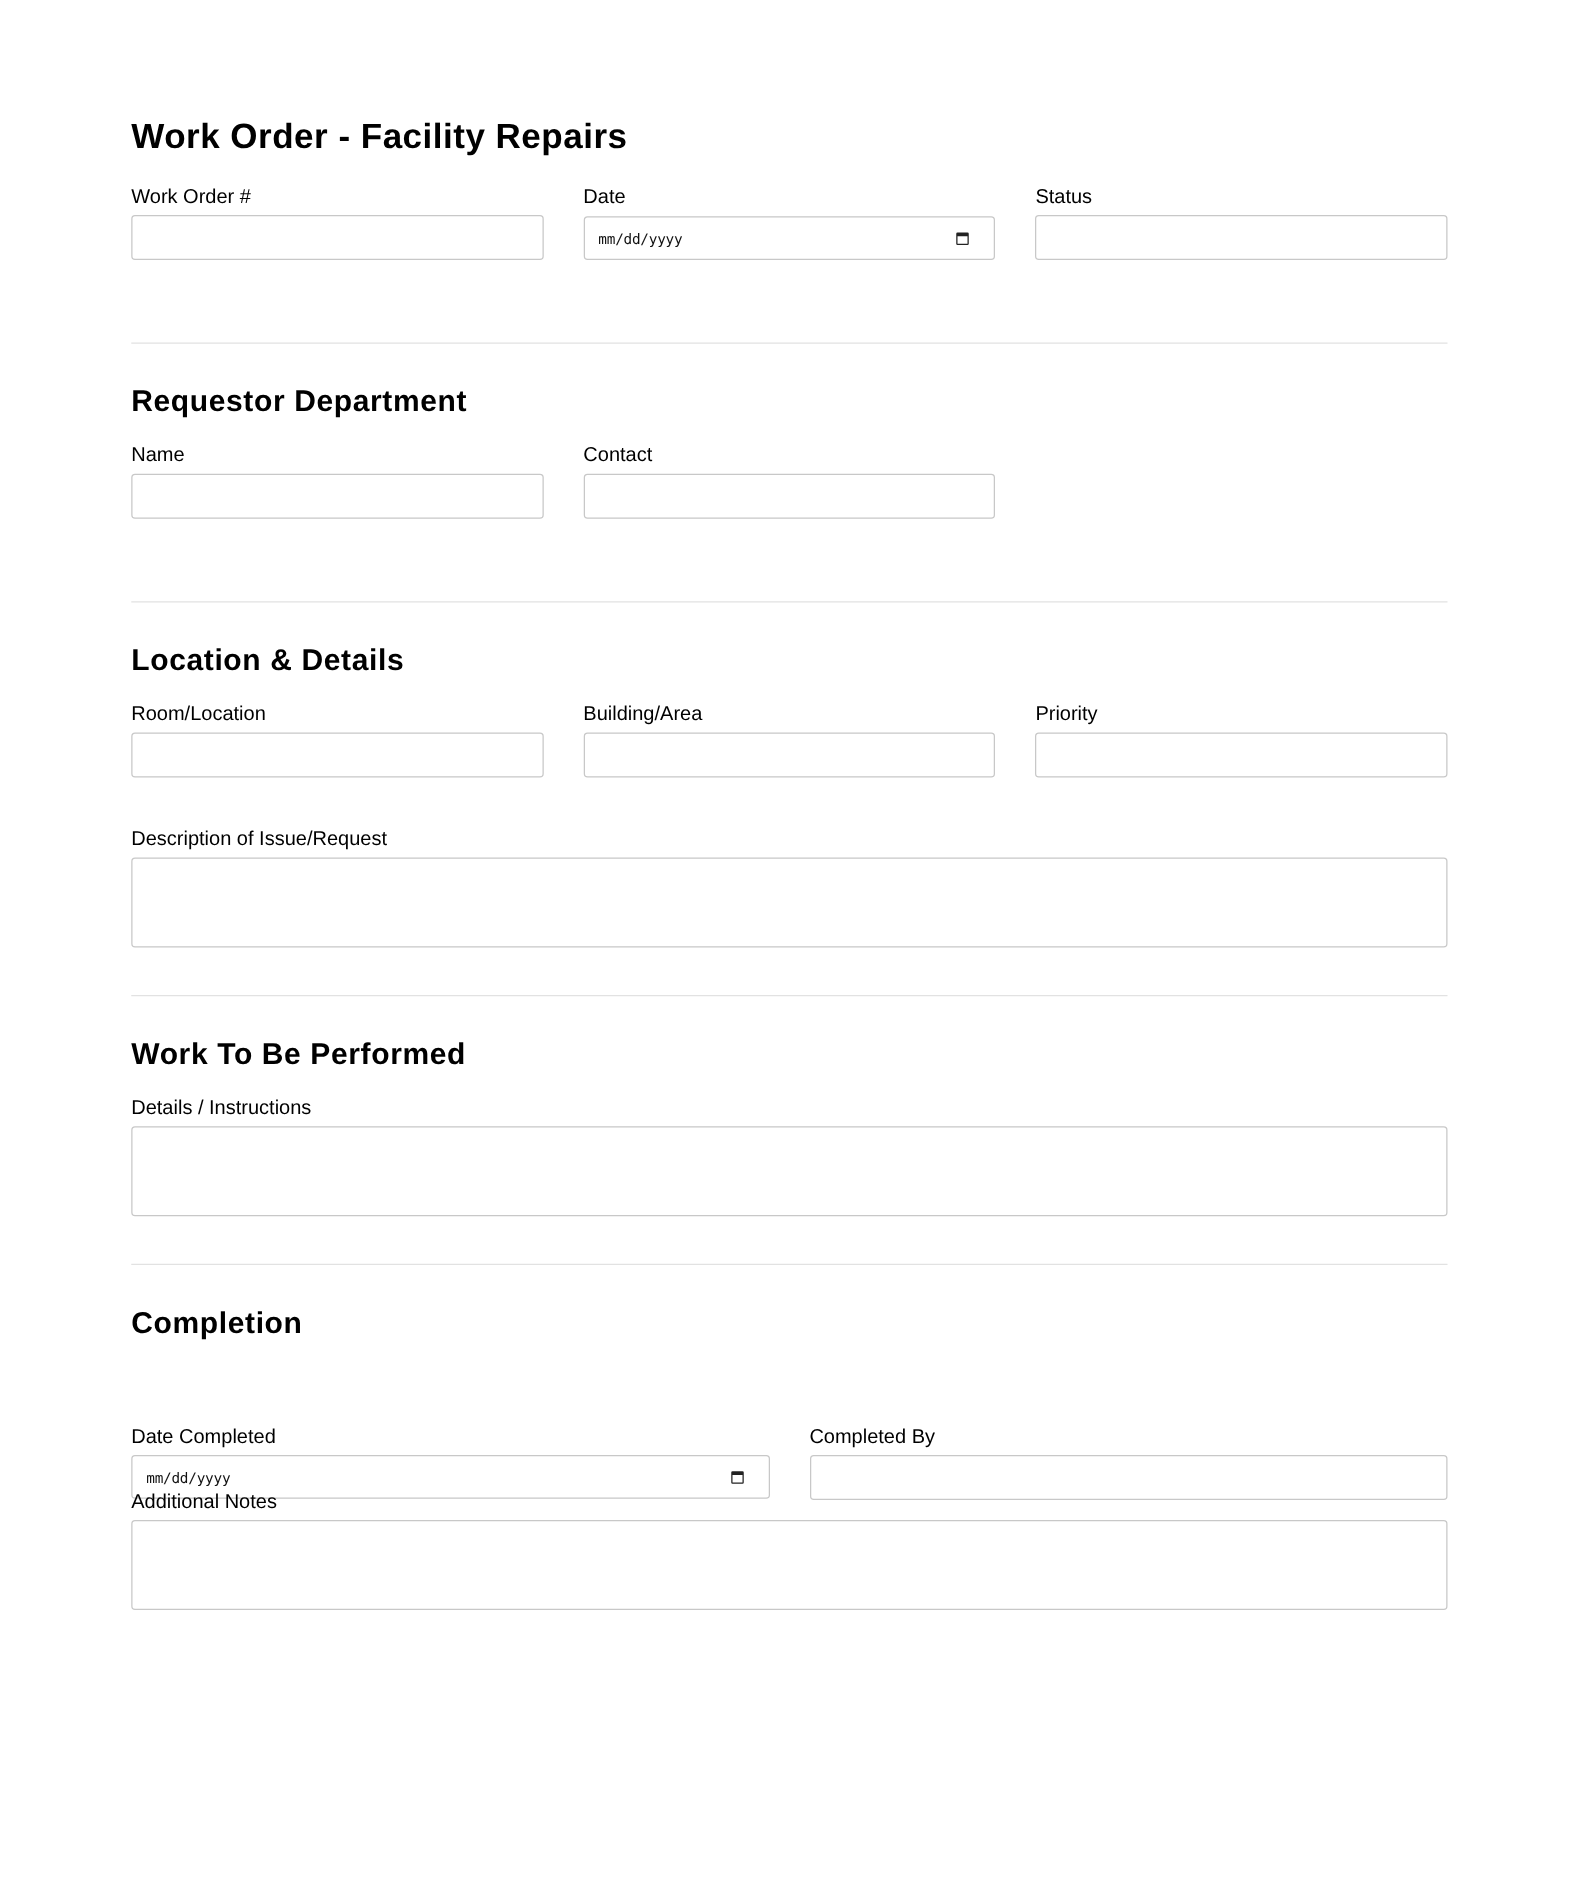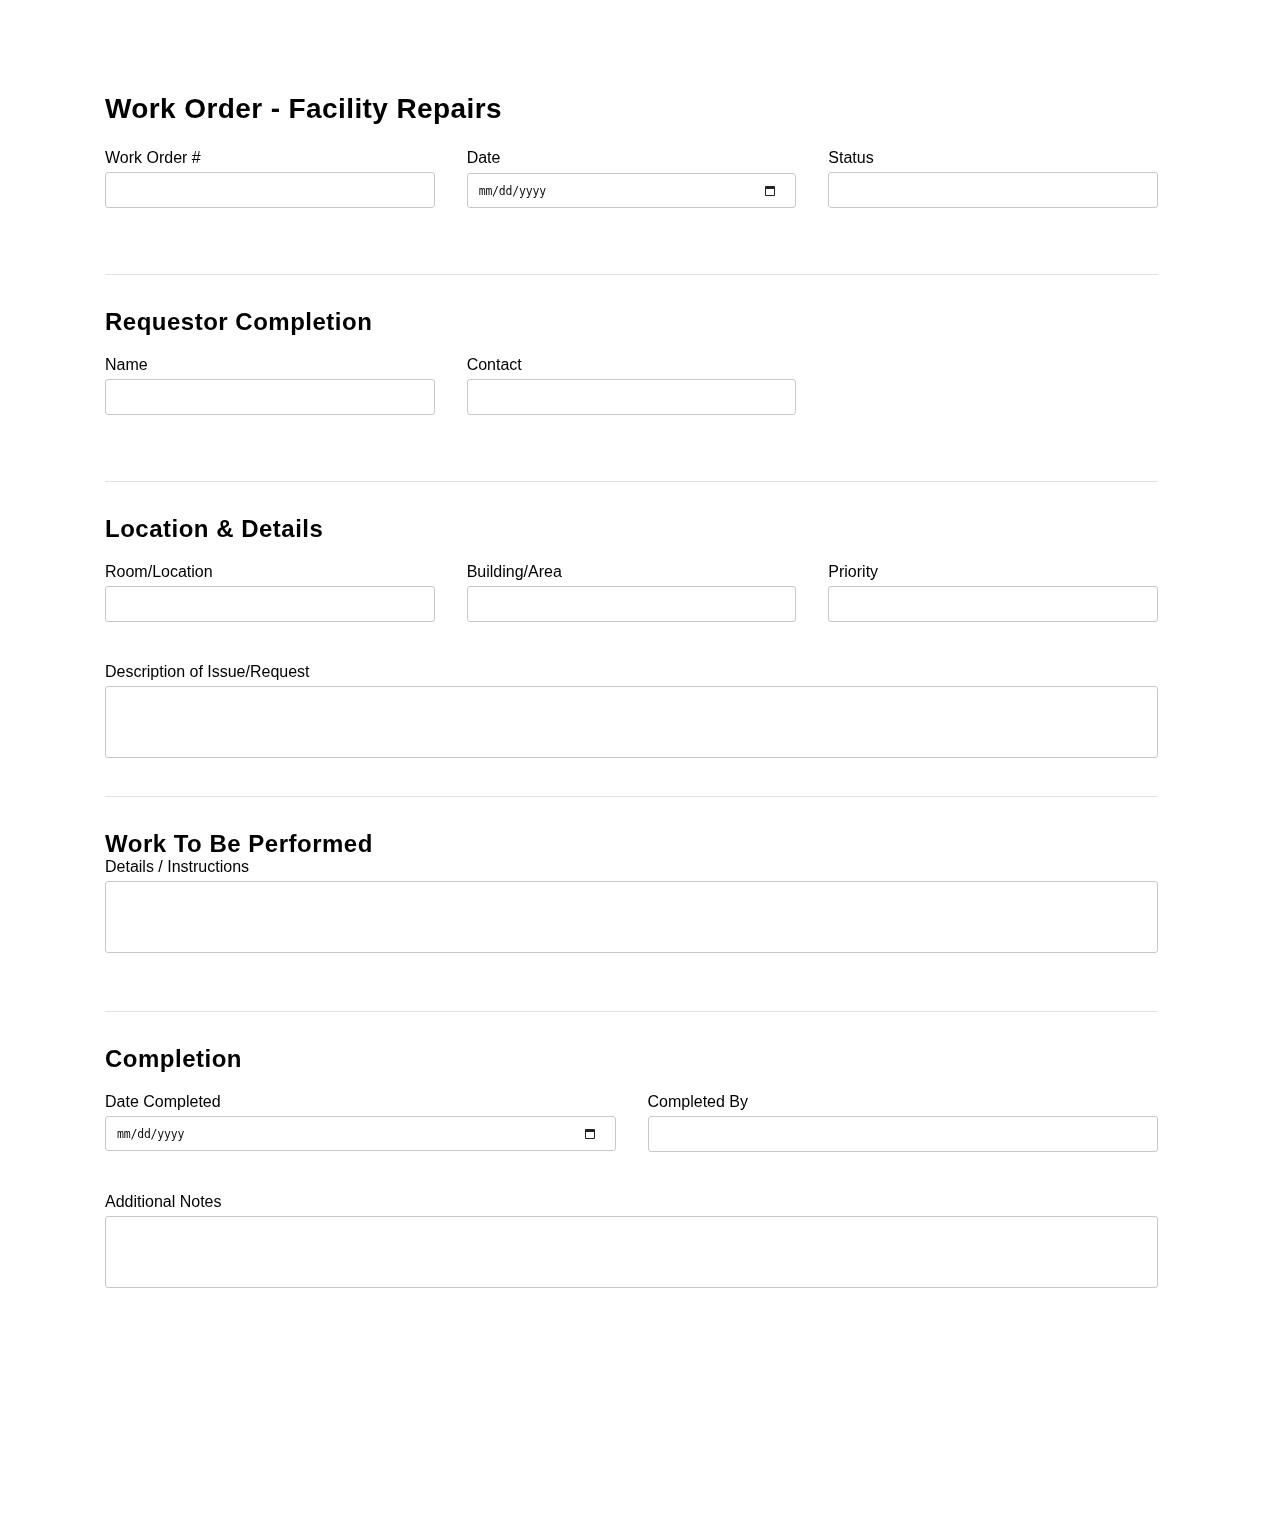--- a/index.html
+++ b/index.html
@@ -40,21 +40,21 @@
     }
     .row {
       position: absolute;
       left: 0;
       width: 1053px;
       display: flex;
       gap: 32px;
     }
     .field { display: flex; flex-direction: column; }
     .col3 { width: 329.66px; justify-content: space-between; }
-    .col2 { width: 510.5px; }
+    .col2 { width: 510.5px; margin-top: 48px; }
     .full { width: 1181px; }
     label {
       font-size: 16px;
       line-height: 18px;
       height: 18px;
       margin-bottom: 5px;
       white-space: nowrap;
     }
     .input {
       height: 36px;
@@ -134,21 +134,21 @@
       </div>
     </div>
     <div class="field col3">
       <label>Status</label>
       <input class="input" type="text" placeholder="" style="">
     </div>
   </div>
 
   <div class="divider" style="top:274px;"></div>
 
-  <h2 style="top:307px;">Requestor Completion</h2>
+  <h2 style="top:307px;">Requestor Department</h2>
   <div class="row" style="top:356px;">
     <div class="field col3">
       <label>Name</label>
       <input class="input" type="text" placeholder="" style="">
     </div>
     <div class="field col3">
       <label>Contact</label>
       <input class="input" type="text" placeholder="" style="">
     </div>
   </div>
@@ -173,21 +173,21 @@
   <div class="row" style="top:663px;">
     <div class="field full">
       <label>Description of Issue/Request</label>
       <textarea class="ta" placeholder="" style=""></textarea>
     </div>
   </div>
 
   <div class="divider" style="top:796px;"></div>
 
   <h2 style="top:829px;">Work To Be Performed</h2>
-  <div class="row" style="top:858px;">
+  <div class="row" style="top:878px;">
     <div class="field full">
       <label>Details / Instructions</label>
       <textarea class="ta" placeholder="" style=""></textarea>
     </div>
   </div>
 
   <div class="divider" style="top:1011px;"></div>
 
   <h2 style="top:1044px;">Completion</h2>
   <div class="row" style="top:1093px;">

